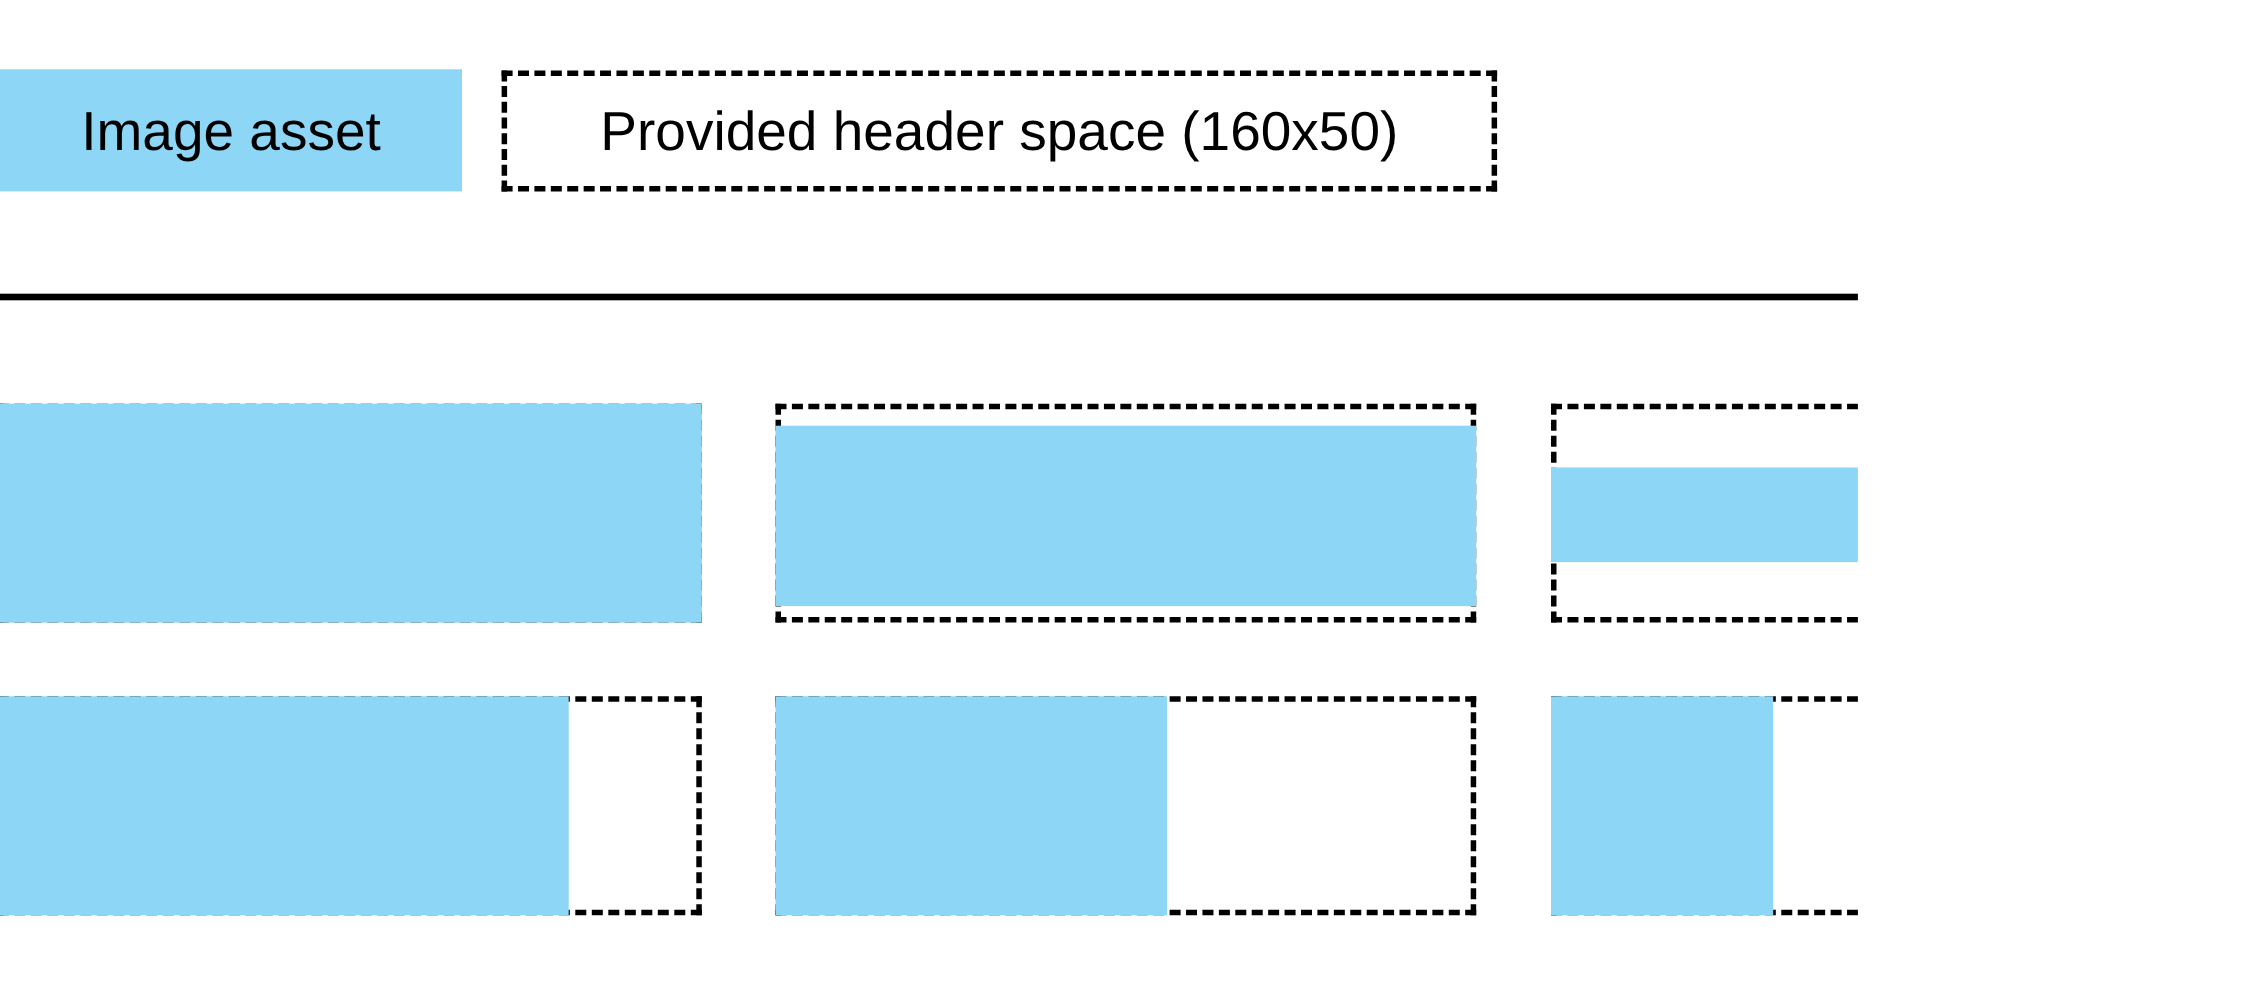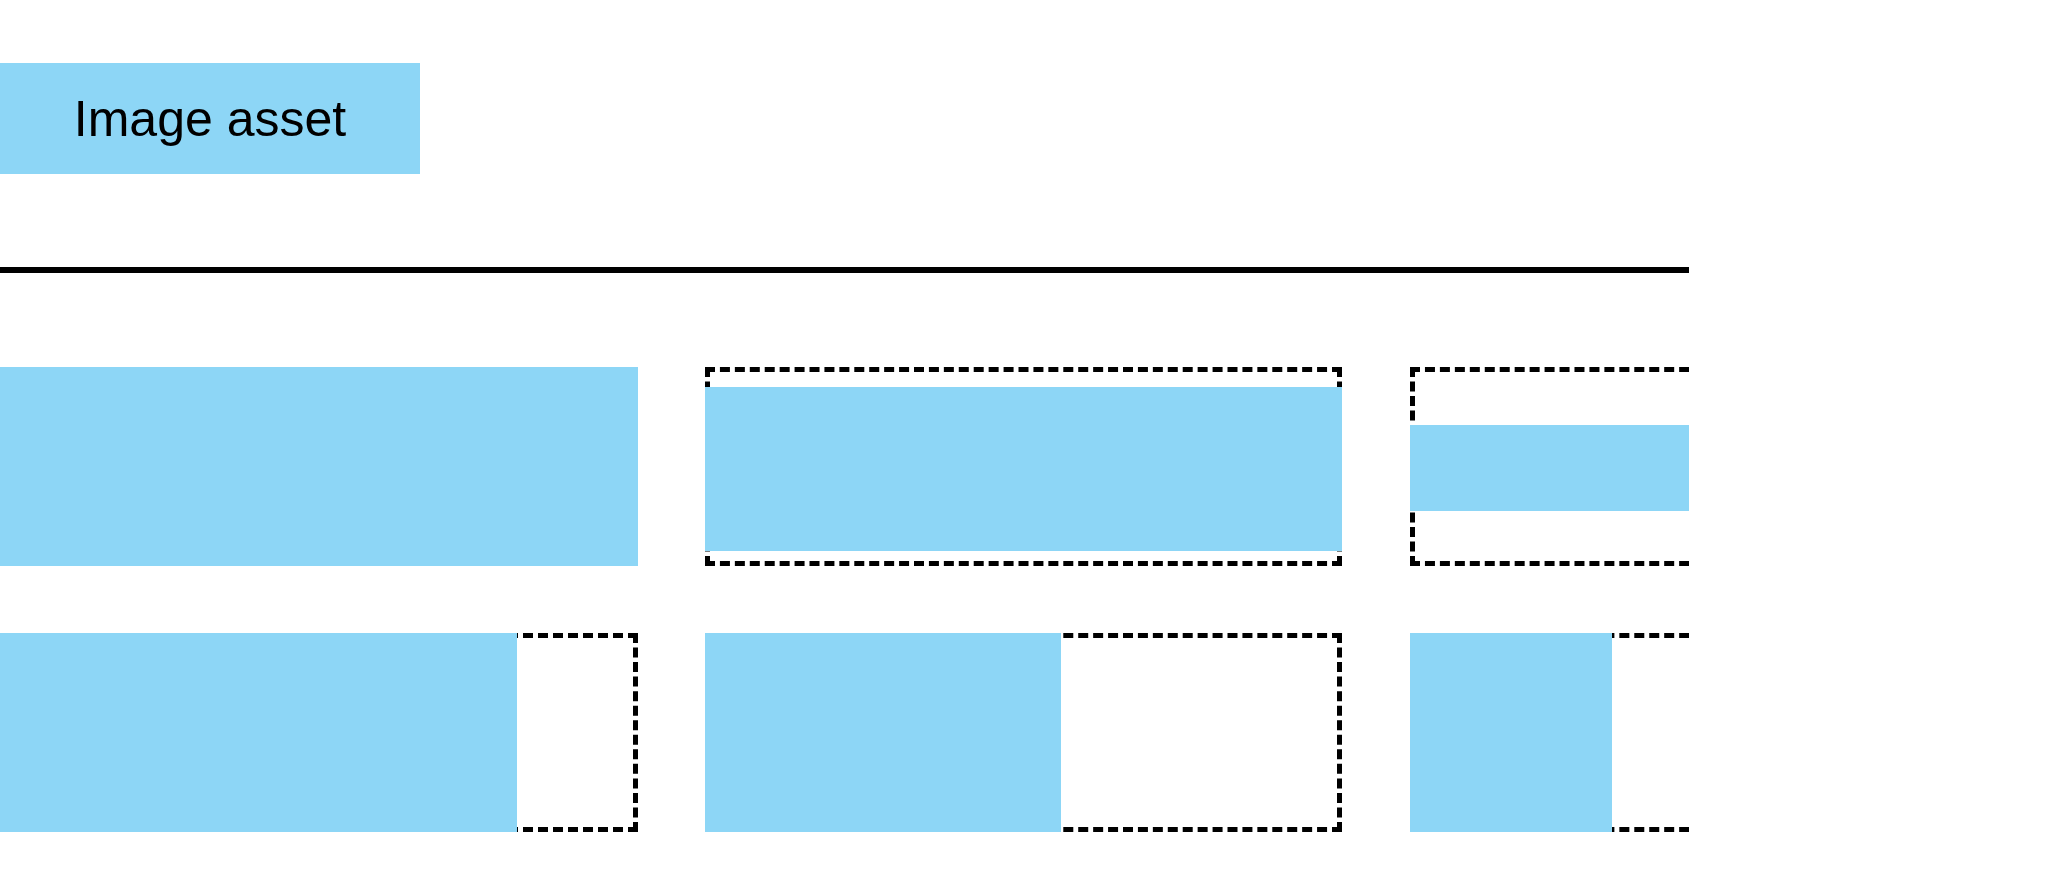--- a/index.html
+++ b/index.html
@@ -83,20 +83,23 @@
 </style>
 </head>
 <body>
 
 <div class="canvas">
 
   <div class="legend-swatch">
     <span class="label">Image asset</span>
   </div>
 
+  <div class="legend-box">
+    <span class="label">Provided header space (160x50)</span>
+  </div>
 
   <div class="divider"></div>
 
   <div class="demo-box row1 col1">
     <div class="fill" style="left:-5px;right:-5px;top:-5px;bottom:-5px"></div>
   </div>
 
   <div class="demo-box row1 col2">
     <div class="fill" style="left:-5px;right:-5px;top:15px;height:164px"></div>
   </div>

